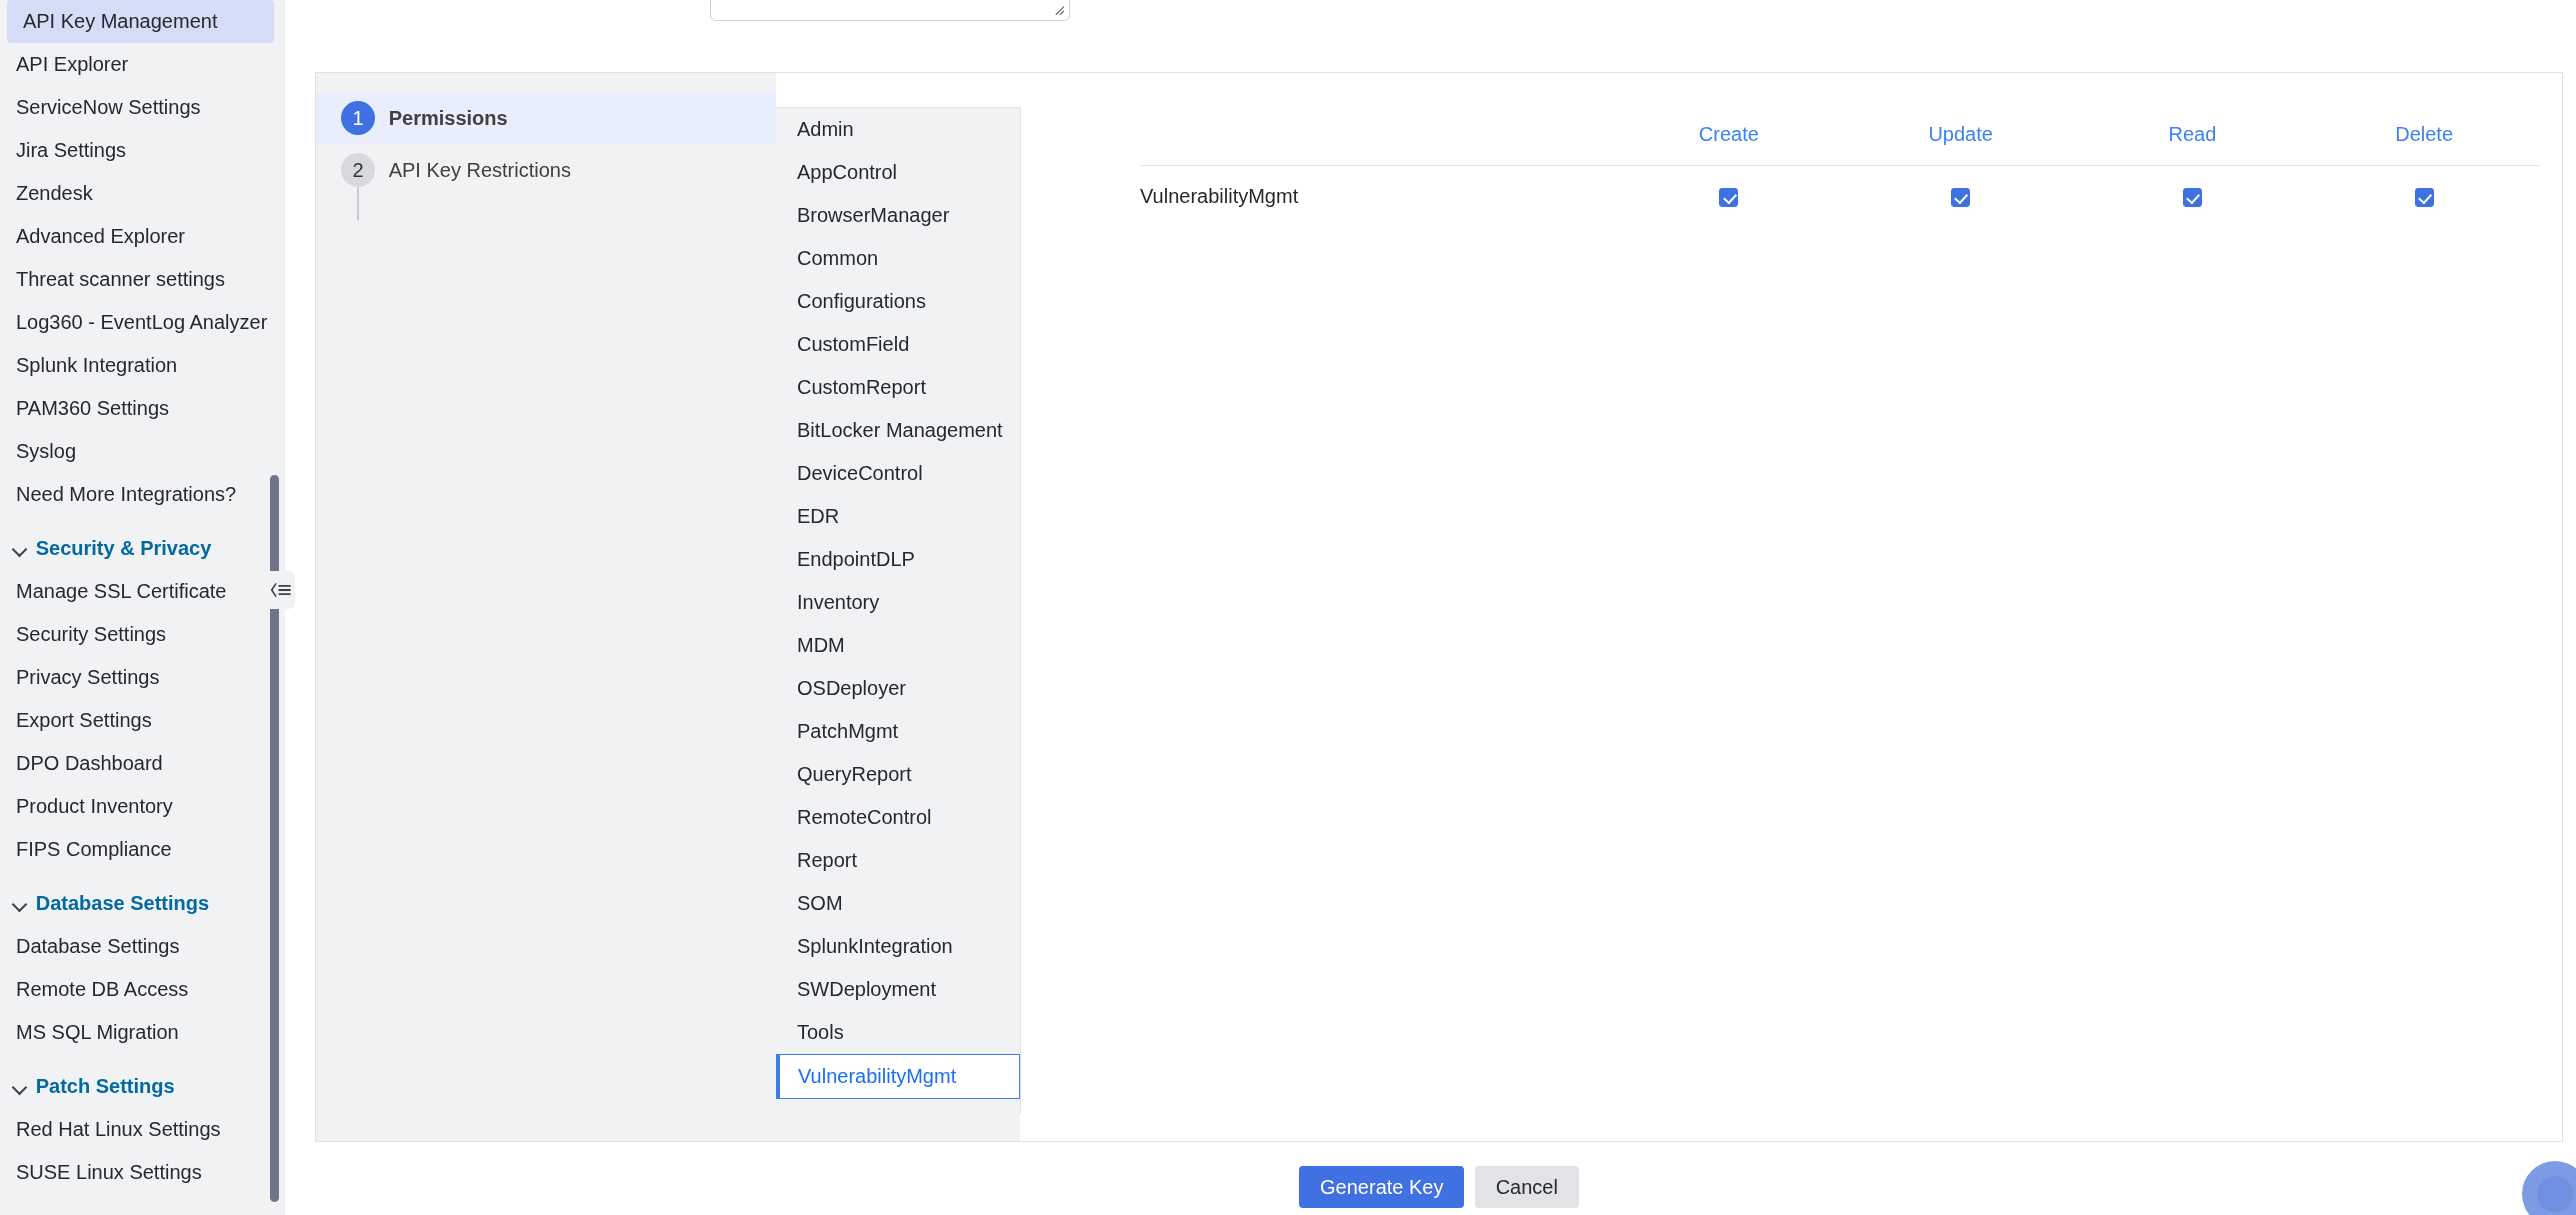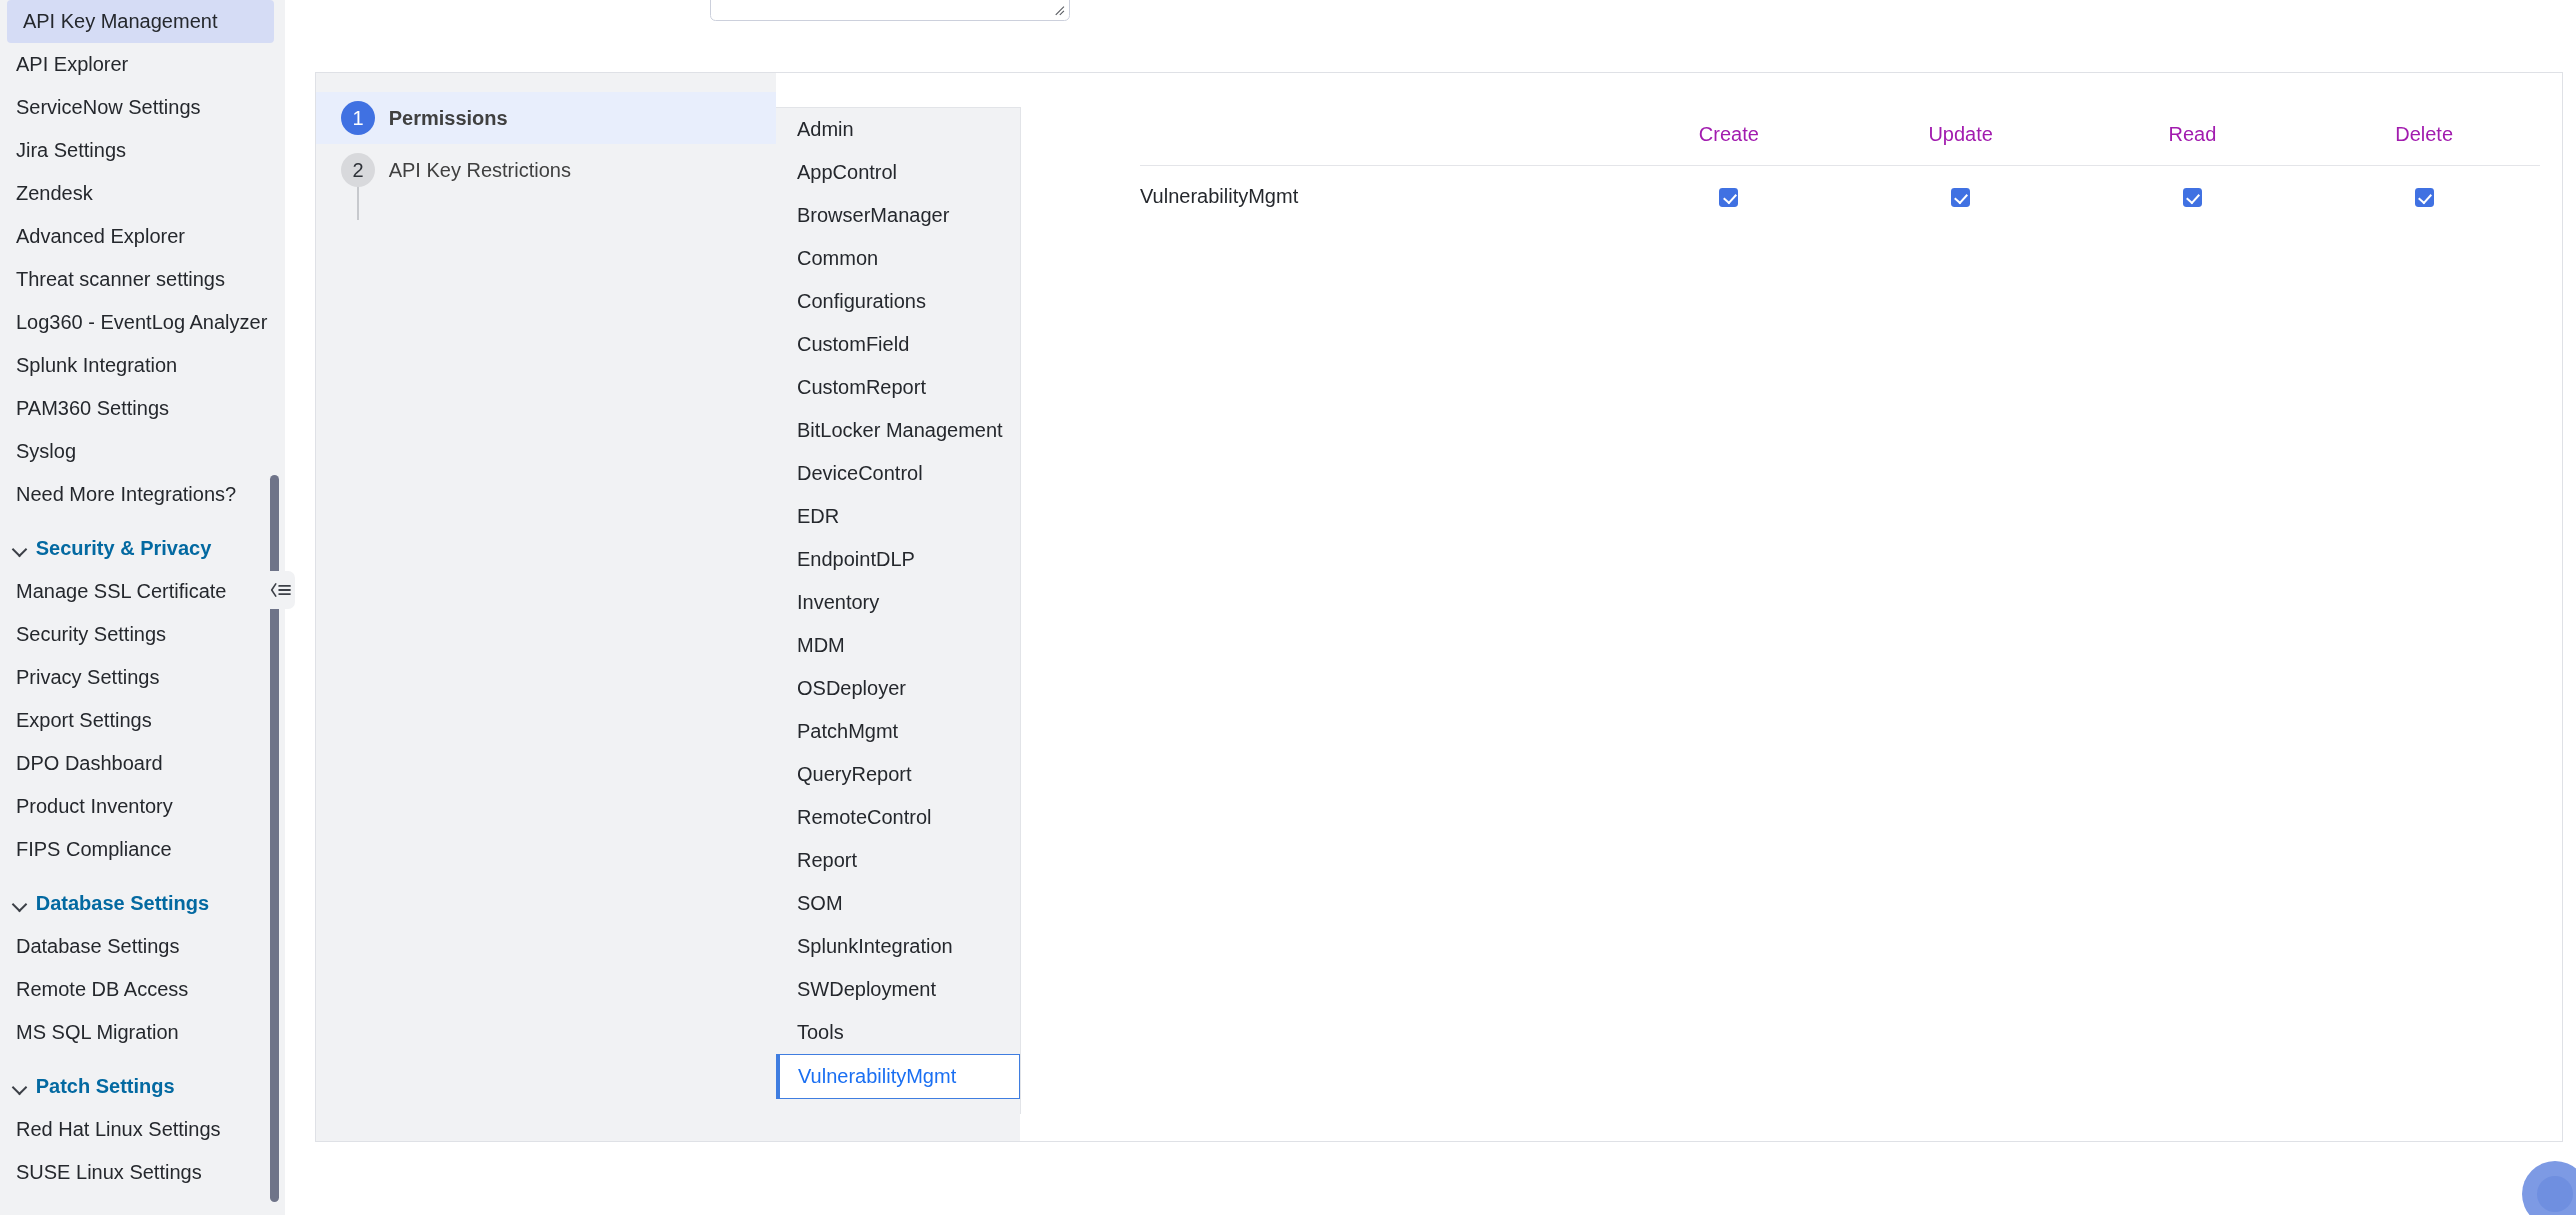--- a/index.html
+++ b/index.html
@@ -202,21 +202,21 @@
     position: relative;
   }
   table#perm-table {
     width: 1400px;
     border-collapse: collapse;
     table-layout: fixed;
   }
   #perm-table th {
     font-size: 20px;
     font-weight: normal;
-    color: #a21caf;
+    color: #3b82f6;
     text-align: center;
     padding: 16px 0 19px 0;
     border-bottom: 0.7px solid #e4e5e9;
   }
   #perm-table th.col-name { text-align: left; width: 473px; }
   #perm-table td {
     font-size: 20px;
     color: #25282d;
     text-align: center;
     padding: 19px 0 20.6px 0;
@@ -511,20 +511,24 @@
                 <td><span class="cbx"></span></td>
                 <td><span class="cbx"></span></td>
               </tr>
             </tbody>
         </table>
       </div>
 
     </div>
   </section>
 
+  <div id="footer">
+    <button class="btn btn-primary">Generate Key</button>
+    <button class="btn btn-secondary">Cancel</button>
+  </div>
 
   <div id="fab">
     <div id="fab-inner"></div>
   </div>
 
   <div id="page-scroll-track"></div>
 
 </div>
 
 

